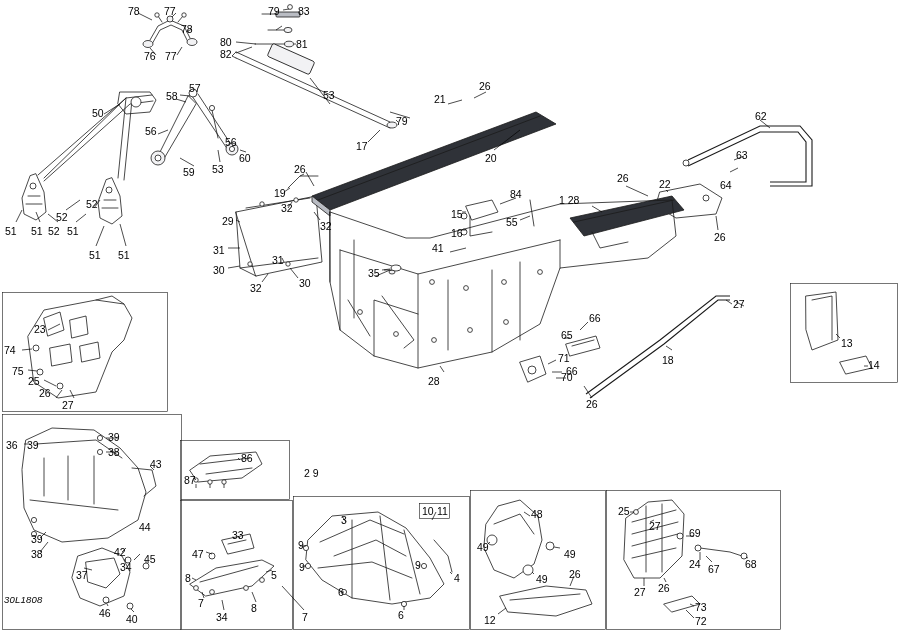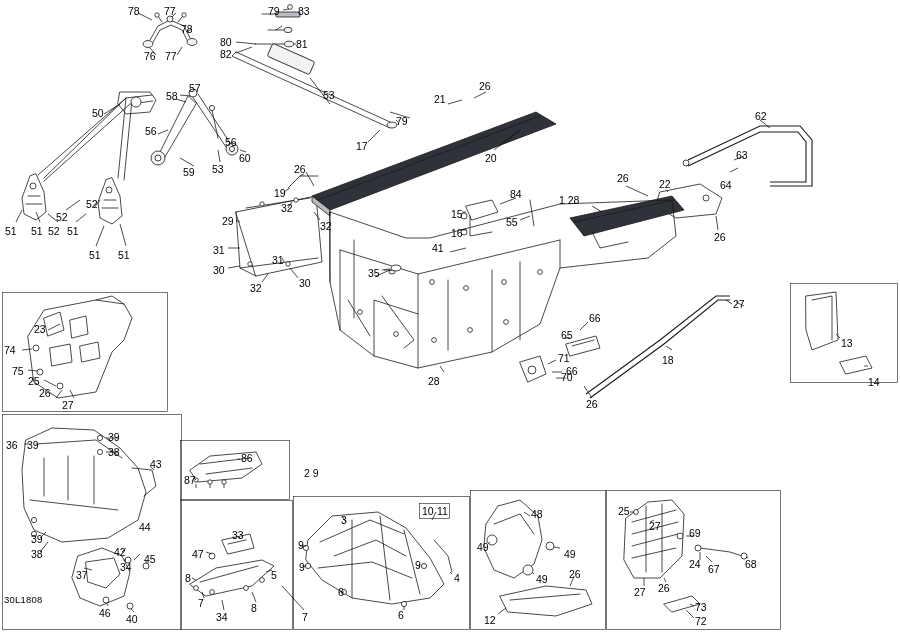--- a/index.html
+++ b/index.html
@@ -1,20 +1,20 @@
 <!DOCTYPE html>
 <html><head>
 <meta charset="utf-8">
 <style>
   html,body{margin:0;padding:0;}
   body{width:900px;height:636px;background:#ffffff;font-family:"Liberation Sans",sans-serif;position:relative;overflow:hidden;}
   #stage{position:relative;width:900px;height:608px;}
   .lbl{position:absolute;font-size:10.5px;color:#000;line-height:1;white-space:nowrap;}
   svg{position:absolute;left:0;top:0;overflow:visible;}
-  .corner{position:absolute;left:4px;bottom:3px;font-size:9.5px;color:#000;letter-spacing:0.2px;}
+  .corner{position:absolute;left:4px;bottom:3px;font-size:9.5px;color:#000;letter-spacing:0.2px;font-style:italic;}
 </style>
 </head>
 <body>
 
 <div id="stage">
 
   <svg width="900" height="636" viewBox="0 0 900 636">
     <defs>
       <style>
         .s{stroke:#1a1a1a;stroke-width:0.8;fill:none;stroke-linejoin:round;stroke-linecap:round;}
@@ -474,21 +474,21 @@
   <span class="lbl" style="left:733px;top:299px">27</span>
   <span class="lbl" style="left:589px;top:313px">66</span>
   <span class="lbl" style="left:561px;top:330px">65</span>
   <span class="lbl" style="left:662px;top:355px">18</span>
   <span class="lbl" style="left:558px;top:353px">71</span>
   <span class="lbl" style="left:561px;top:372px">70</span>
   <span class="lbl" style="left:566px;top:366px">66</span>
   <span class="lbl" style="left:428px;top:376px">28</span>
   <span class="lbl" style="left:586px;top:399px">26</span>
   <span class="lbl" style="left:841px;top:338px">13</span>
-  <span class="lbl" style="left:868px;top:377px">14</span>
+  <span class="lbl" style="left:868px;top:360px">14</span>
   <span class="lbl" style="left:34px;top:324px">23</span>
   <span class="lbl" style="left:4px;top:345px">74</span>
   <span class="lbl" style="left:12px;top:366px">75</span>
   <span class="lbl" style="left:28px;top:376px">25</span>
   <span class="lbl" style="left:39px;top:388px">26</span>
   <span class="lbl" style="left:62px;top:400px">27</span>
   <span class="lbl" style="left:6px;top:440px">36</span>
   <span class="lbl" style="left:27px;top:440px">39</span>
   <span class="lbl" style="left:108px;top:432px">39</span>
   <span class="lbl" style="left:108px;top:447px">38</span>

